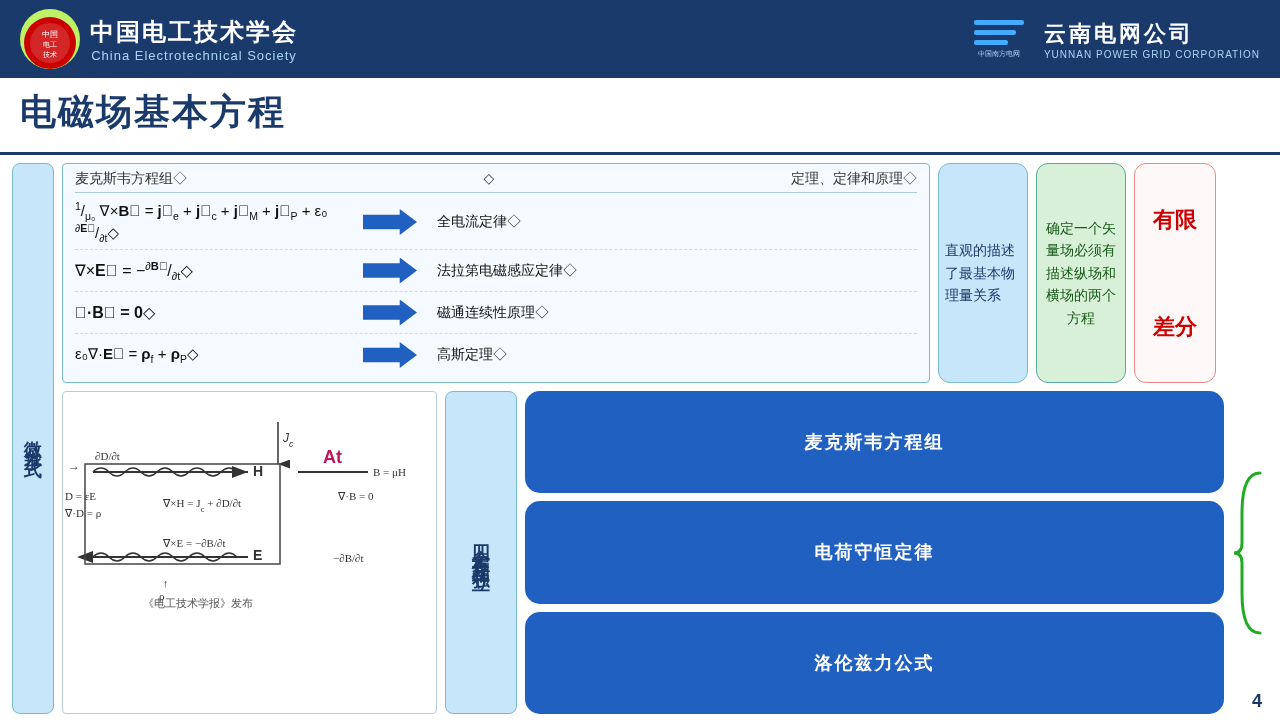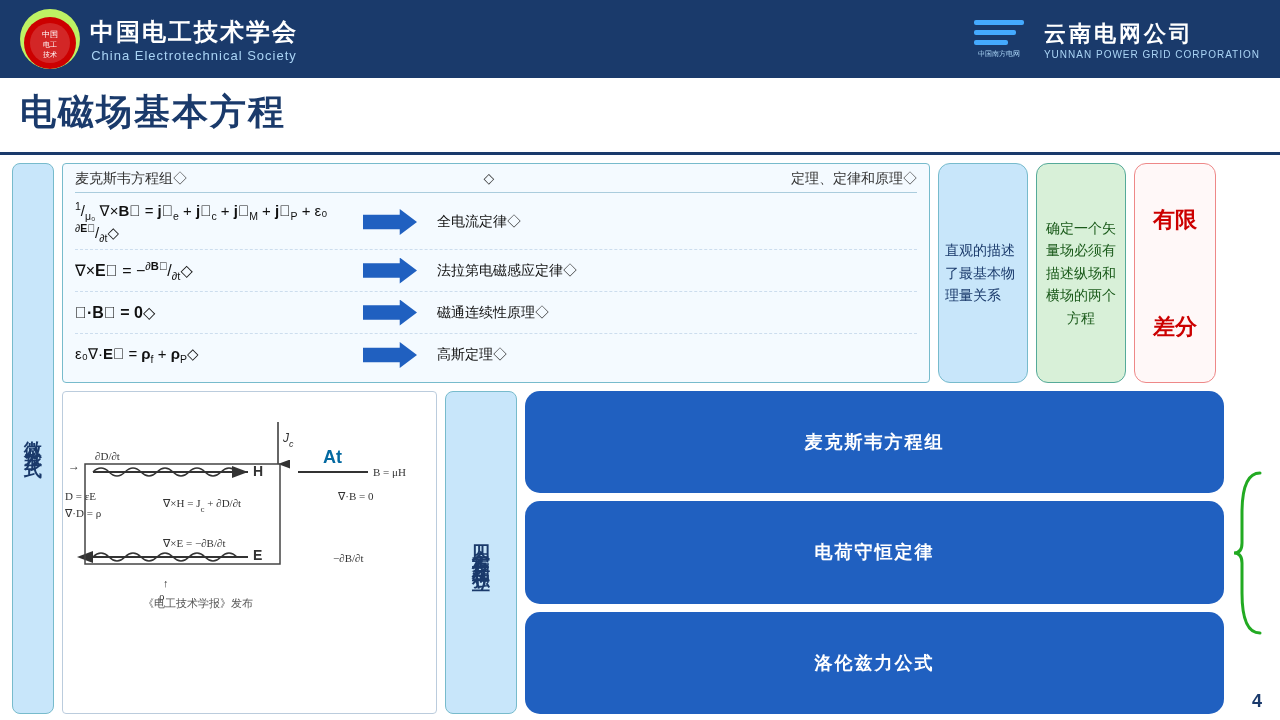--- a/index.html
+++ b/index.html
@@ -491,21 +491,21 @@
             <path d="M30 165 Q38 157 46 165 Q54 173 62 165 Q70 157 78 165 Q86 173 94 165 Q102 157 110 165 Q118 173 126 165 Q134 157 142 165 Q150 173 158 165 Q166 157 174 165" stroke="#333" stroke-width="1.5" fill="none"></path>
 
             <text x="100" y="195" font-size="11" fill="#333" font-family="serif">↑</text>
             <text x="96" y="208" font-size="11" fill="#333" font-family="serif">ρ</text>
 
             <text x="80" y="215" font-size="11" fill="#555" font-family="SimHei">《电工技术学报》发布</text>
 
             <rect x="22" y="72" width="195" height="100" fill="none" stroke="#444" stroke-width="1.5"></rect>
           </svg>
 
-          <div style="position:absolute; top:55px; left:260px; font-size:18px; font-weight:bold; color:#0369a1;">At</div>
+          <div style="position:absolute; top:55px; left:260px; font-size:18px; font-weight:bold; color:#be185d;">At</div>
         </div>
 
         <div class="four-panel">
 
           <div style="position:relative; width:100%; height:100%; display:flex; gap:8px; align-items:stretch;">
 
             <div class="four-label-box">
               <div class="four-label-inner">
                 <span style="writing-mode:vertical-rl; text-orientation:upright; letter-spacing:4px;">四个方程相互独立</span>
               </div>

